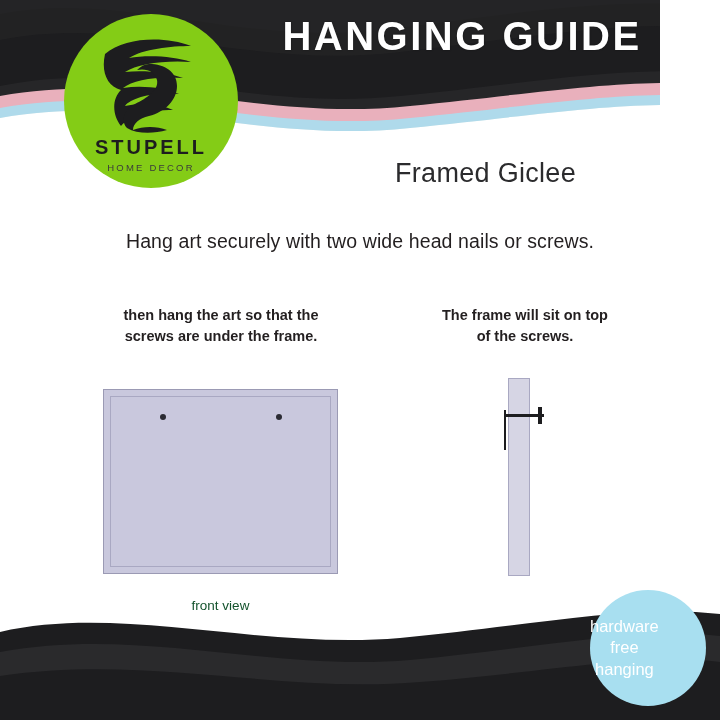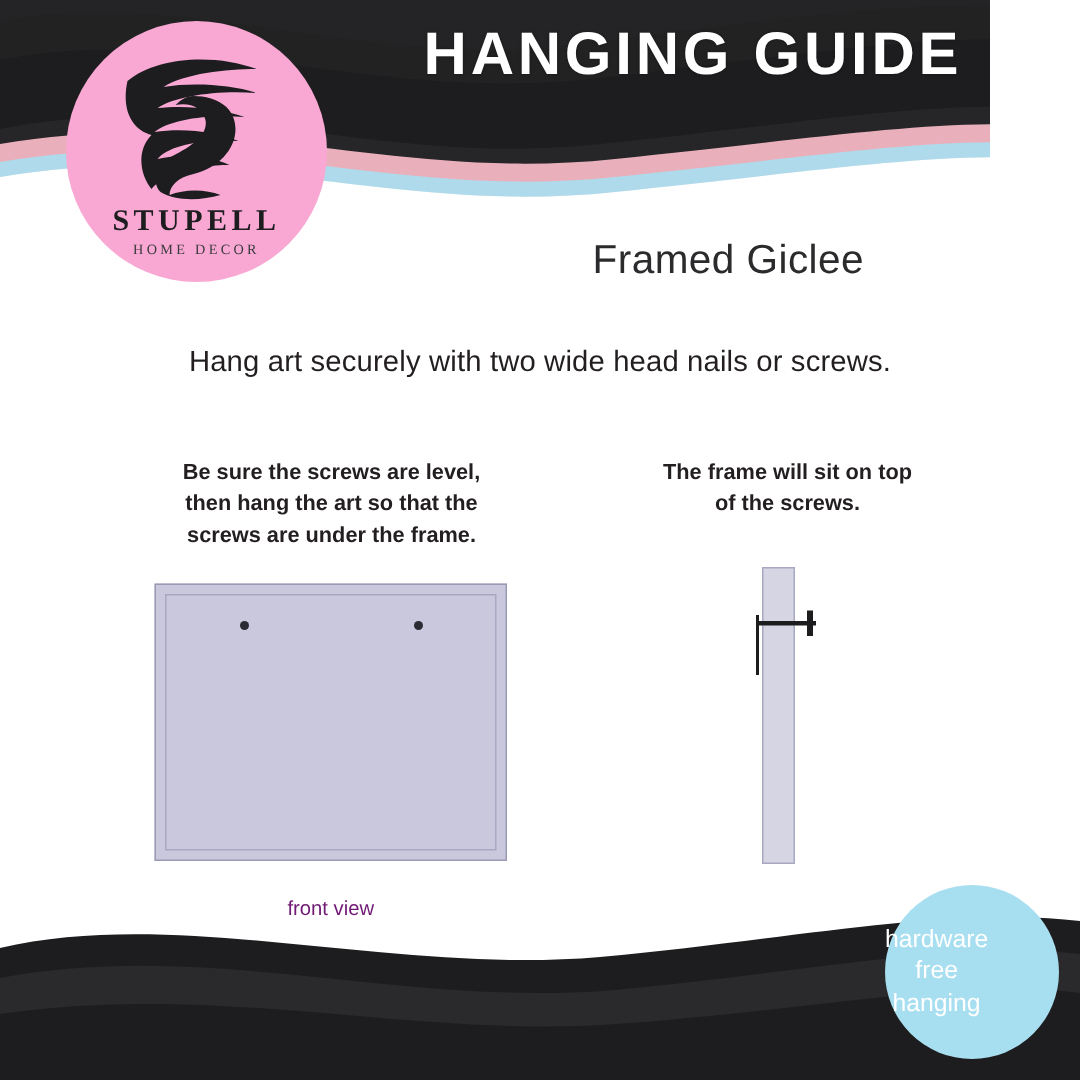--- a/index.html
+++ b/index.html
@@ -37,29 +37,28 @@
     font-size: 40px;
     letter-spacing: 2.5px;
     font-weight: bold;
     color: #ffffff;
     text-shadow: 0 0 2px rgba(0,0,0,.4);
   }
 
   
   .logo-circle {
     position: absolute;
-    left: 44px;
+    left: 64px;
     top: 14px;
     width: 174px;
     height: 174px;
     border-radius: 50%;
-    background: #f9a8d4;
+    background: #84cc16;
     z-index: 5;
     box-shadow: 0 0 0 0 rgba(0,0,0,0);
-    font-family: Liberation Serif, serif;
   }
   .logo-mark {
     position: absolute;
     left: 50%;
     top: 24px;
     transform: translateX(-50%);
   }
   .logo-name {
     position: absolute;
     left: 0;
@@ -143,21 +142,21 @@
     border-radius: 50%;
     background: #2b2b33;
     top: 24px;
   }
   .screw-dot.left  { left: 56px; }
   .screw-dot.right { left: 172px; }
 
   .view-label {
     position: absolute;
     font-size: 13.5px;
-    color: #701a75;
+    color: #14532d;
     text-align: center;
   }
   .view-label.front { left: 103px; top: 598px; width: 235px; }
   .view-label.side  { left: 430px; top: 605px; width: 190px; }
 
   
   .side-frame {
     position: absolute;
     left: 508px;
     top: 378px;
@@ -252,21 +251,20 @@
     </div>
     <div class="logo-name">STUPELL</div>
     <div class="logo-sub">HOME DECOR</div>
   </div>
 
   <div class="product-type">Framed Giclee</div>
   <div class="main-instruction">Hang art securely with two wide head nails or screws.</div>
 
   <div class="col col-left">
     <div class="col-caption">
-      <div>Be sure the screws are level,</div>
       <div>then hang the art so that the</div>
       <div>screws are under the frame.</div>
     </div>
   </div>
 
   <div class="col col-right">
     <div class="col-caption">
       <div>The frame will sit on top</div>
       <div>of the screws.</div>
     </div>

